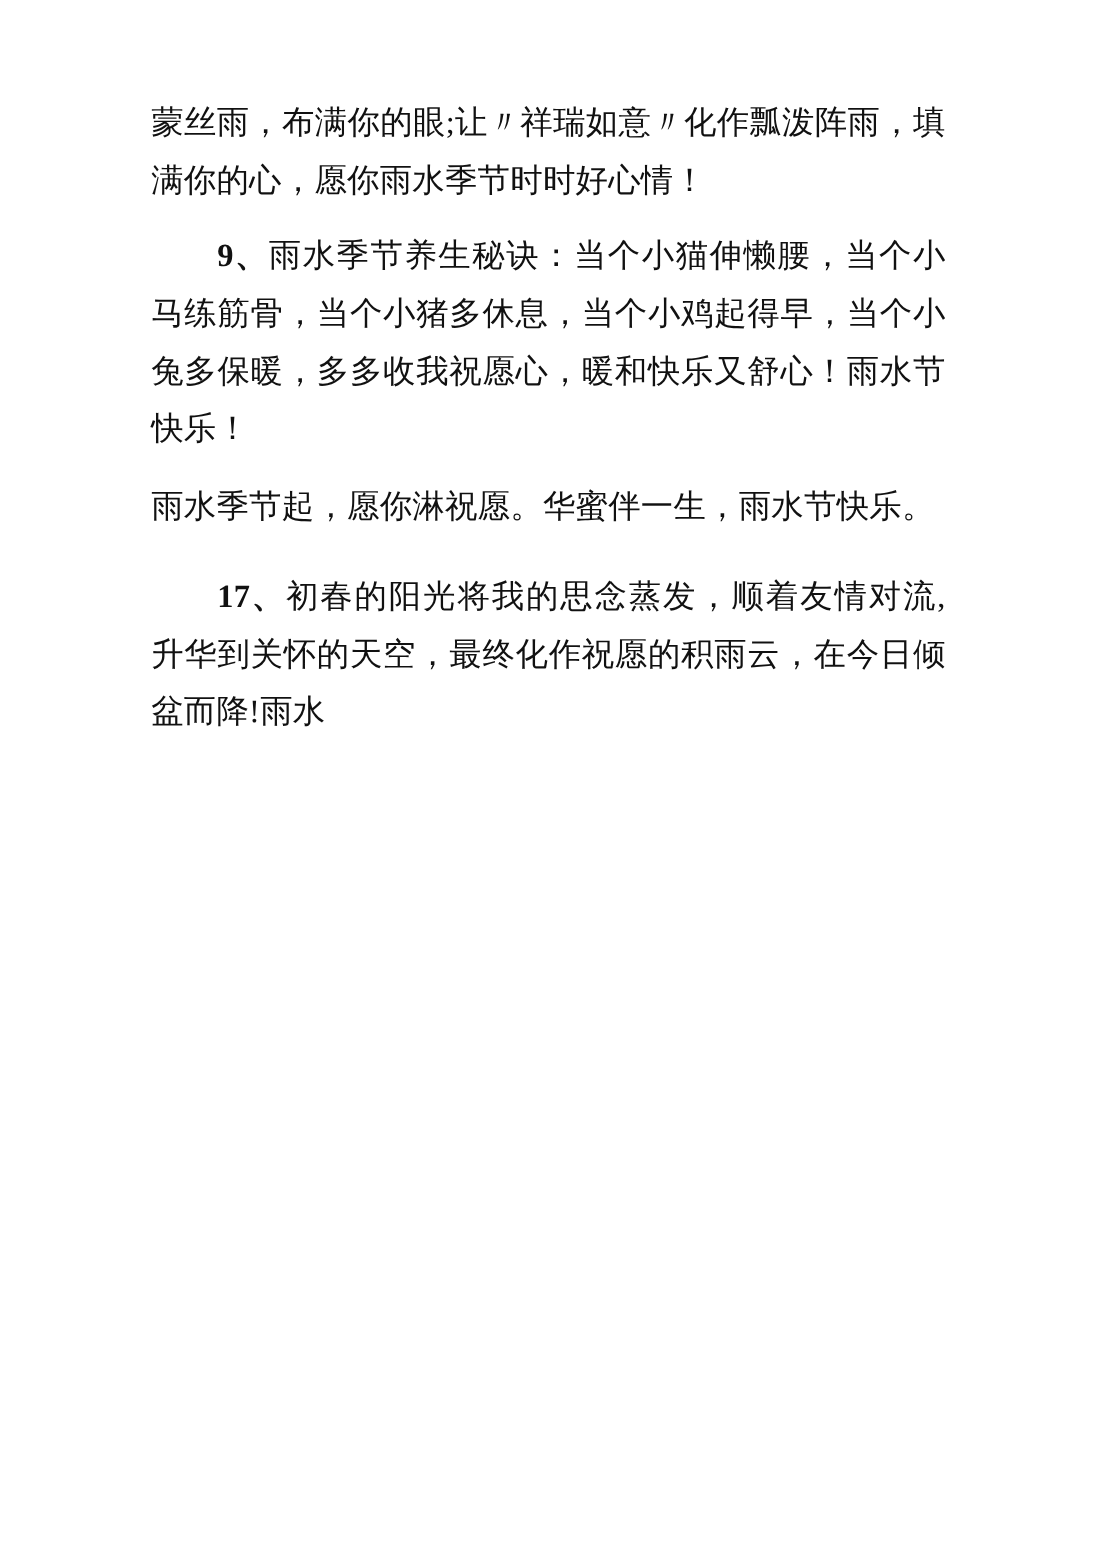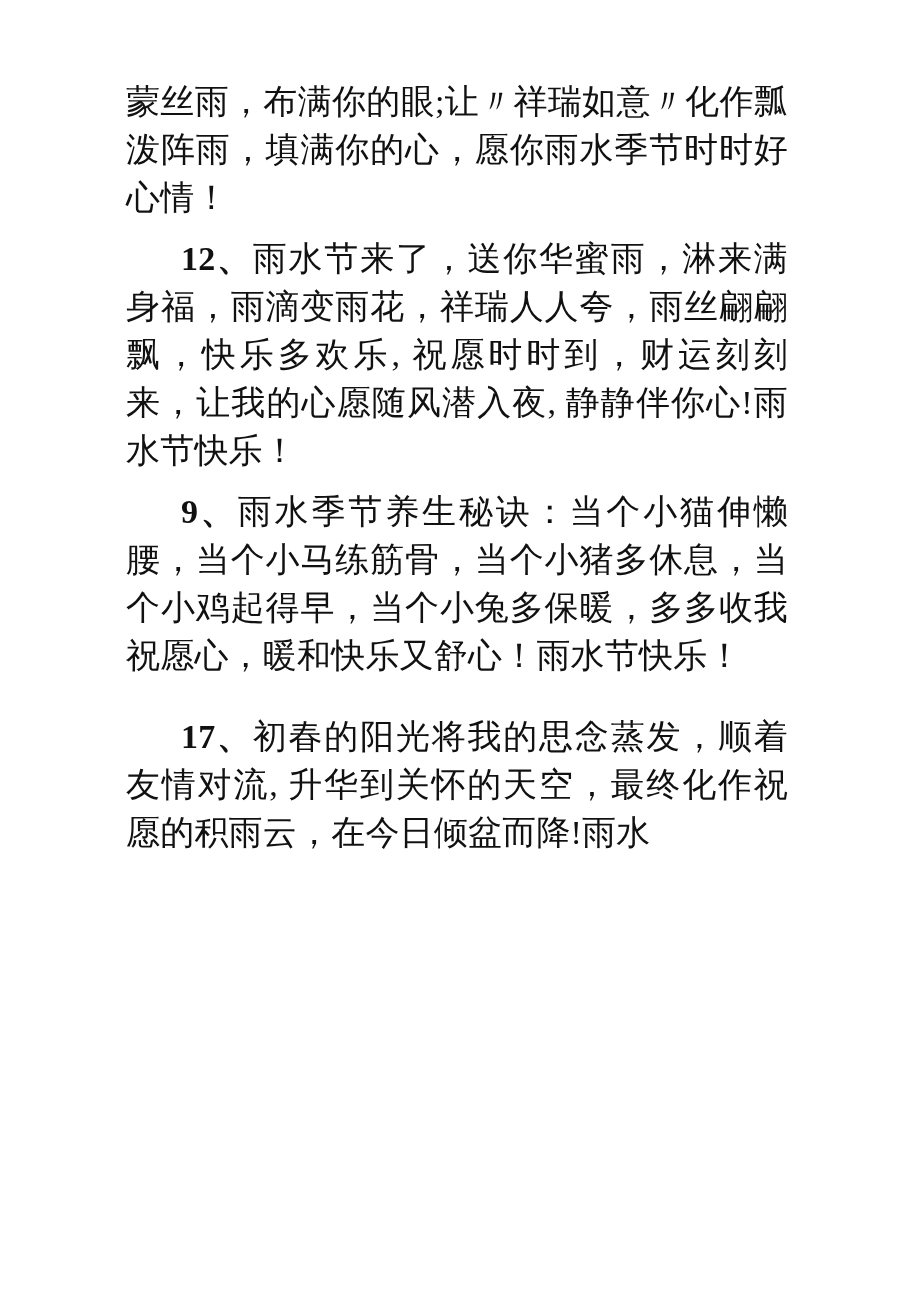--- a/index.html
+++ b/index.html
@@ -24,21 +24,21 @@
   }
   #content {
     position: absolute;
     left: 126px;
     top: 78px;
     width: 662px;
   }
   .para {
     margin: 0 0 11px 0;
     padding: 0;
-    font-size: 34px;
+    font-size: 27px;
     line-height: 48px;
     text-align: justify;
     text-justify: inter-ideograph;
     text-indent: 0;
     word-break: break-all;
     letter-spacing: 0.2px;
     color: #111111;
   }
   .para.indent {
     text-indent: 55px;
@@ -58,39 +58,39 @@
 
 <div id="page">
   <div id="content">
 
     <p class="para">
       <span>蒙丝雨，布满你的眼;让〃祥瑞如意〃化作瓢泼阵雨，填满你的心，愿你雨水季节时时好心情！</span>
     </p>
 
     <div class="gap-sm"></div>
 
-    <p class="para indent">
-      <span class="num">12、</span><span>雨水节来了，送你华蜜雨，淋来满身福，雨滴变雨花，祥瑞人人夸，雨丝翩翩飘，快乐多欢乐, 祝愿时时到，财运刻刻来，让我的心愿随风潜入夜, 静静伴你心!雨水节快乐！</span>
-    </p>
 
     <div class="gap-sm"></div>
 
     <p class="para indent">
       <span class="num">9、</span><span>雨水季节养生秘诀：当个小猫伸懒腰，当个小马练筋骨，当个小猪多休息，当个小鸡起得早，当个小兔多保暖，多多收我祝愿心，暖和快乐又舒心！雨水节快乐！</span>
     </p>
 
     <div class="gap-sm"></div>
 
 
     <div class="gap-sm"></div>
 
 
     <div class="gap-sm"></div>
 
 
+    <p class="para">
+      <span>雨水季节起，愿你淋祝愿。华蜜伴一生，雨水节快乐。</span>
+    </p>
 
     <div class="gap-md"></div>
 
     <p class="para indent">
       <span class="num">17、</span><span>初春的阳光将我的思念蒸发，顺着友情对流, 升华到关怀的天空，最终化作祝愿的积雨云，在今日倾盆而降!雨水</span>
     </p>
 
   </div>
 </div>
 

